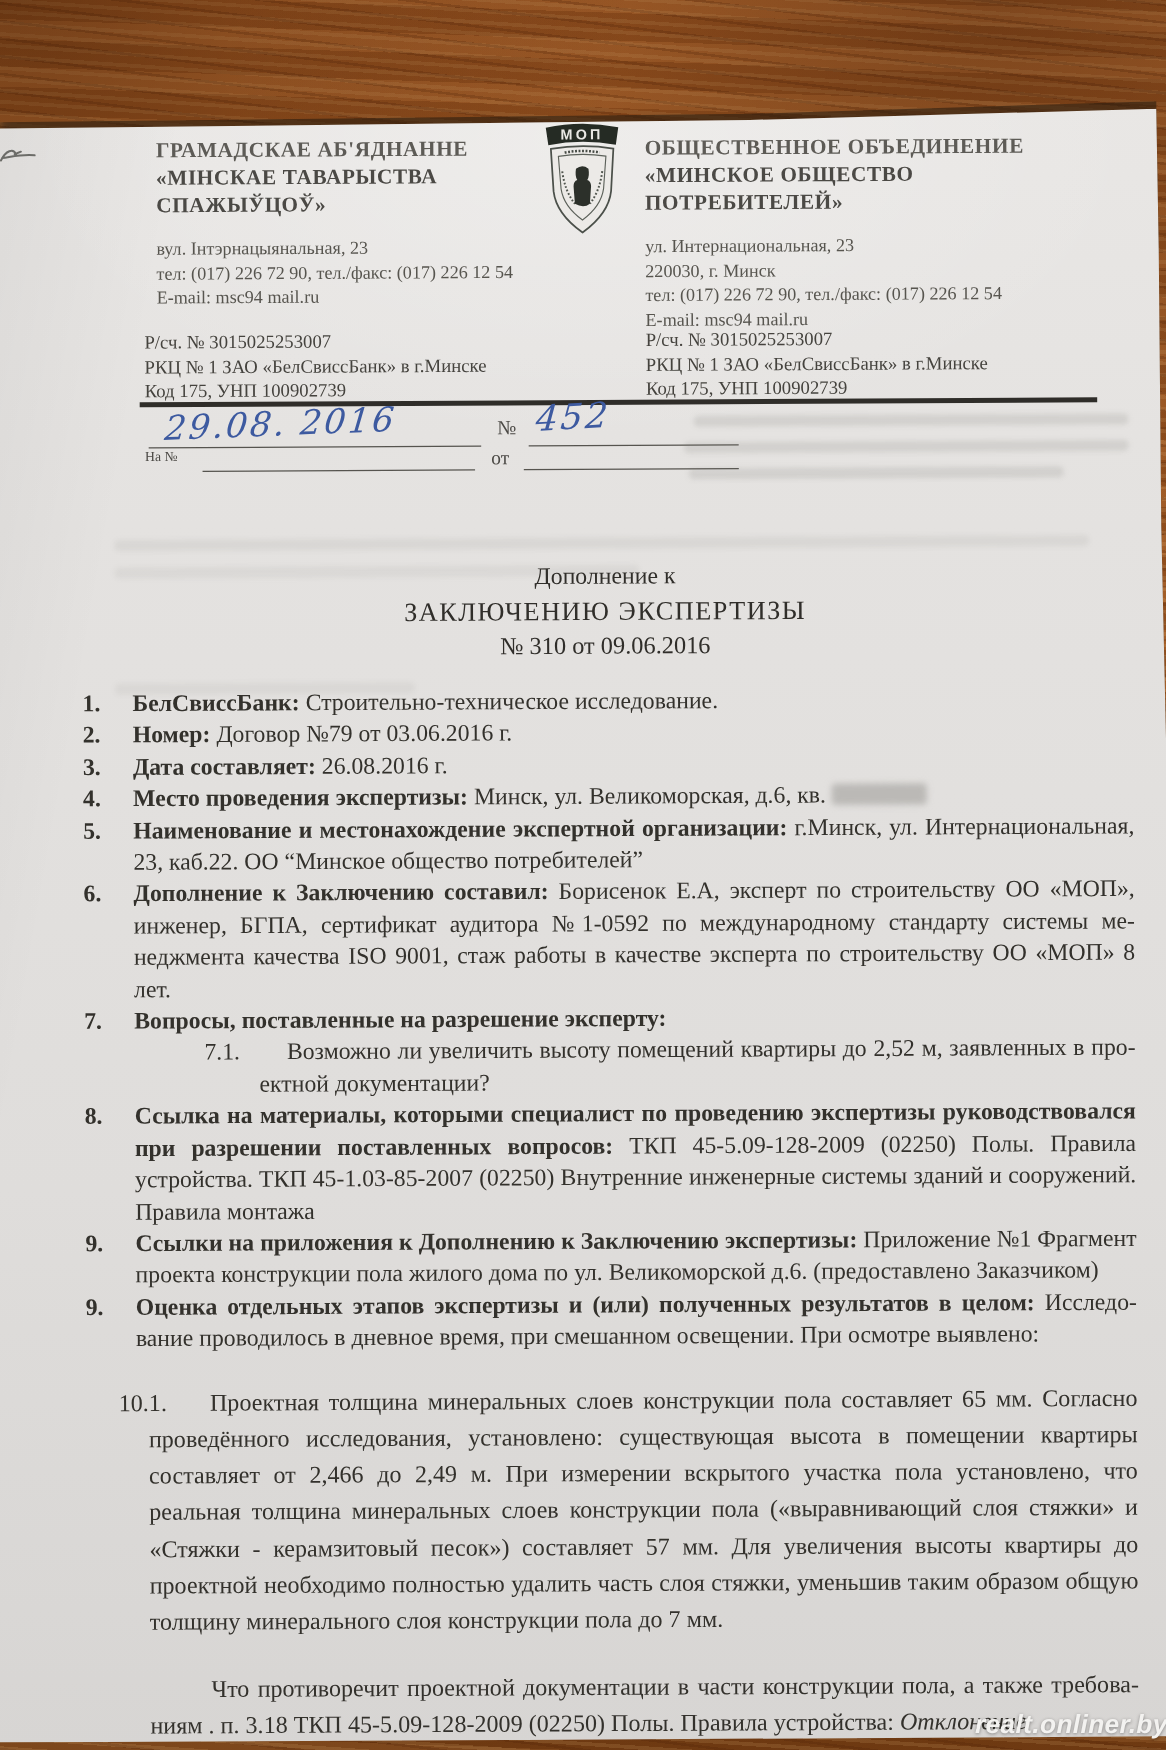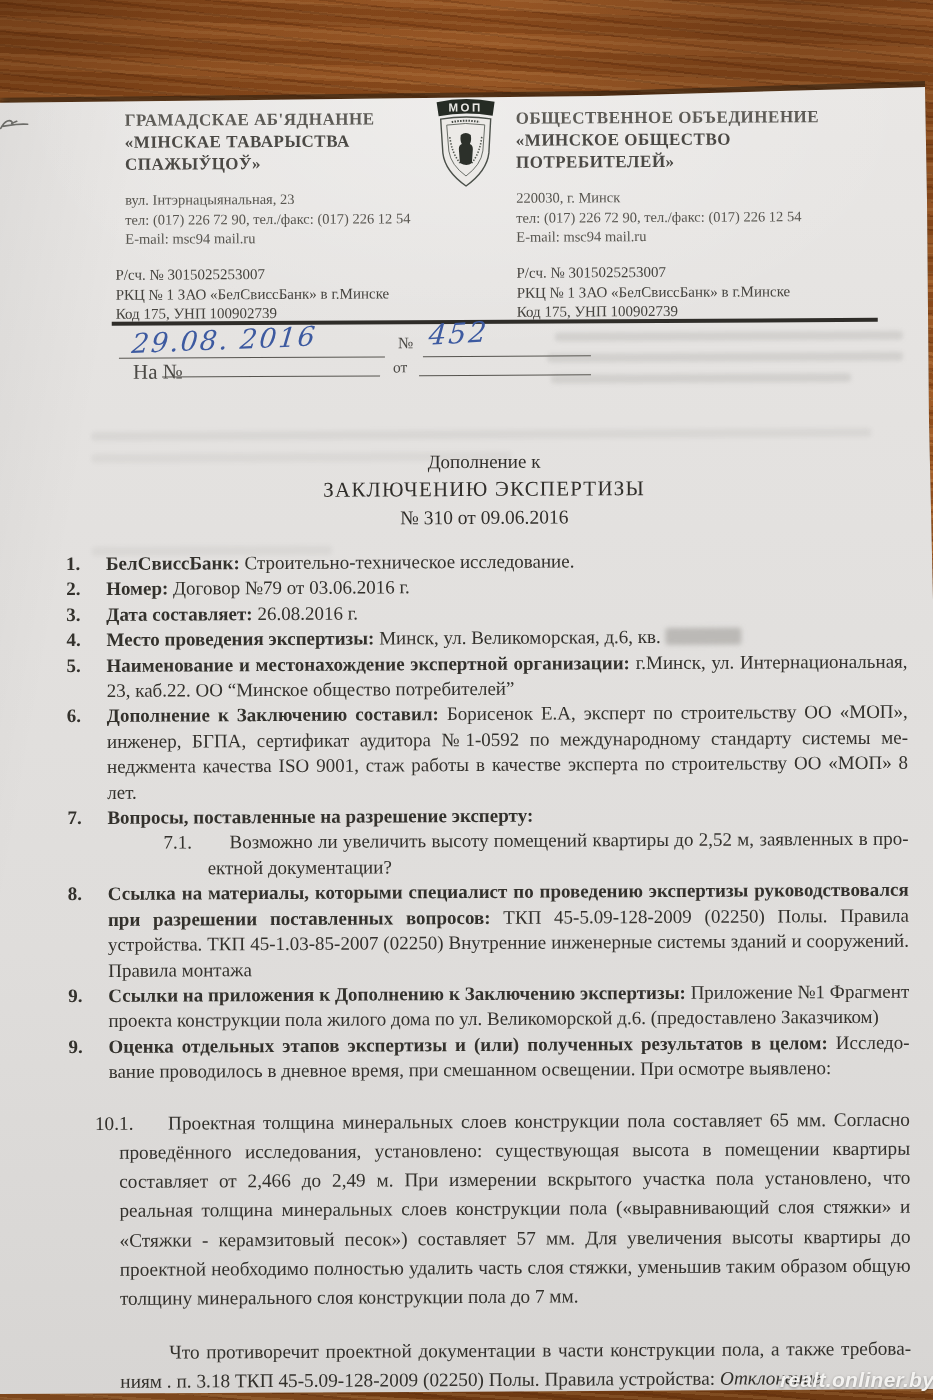--- a/index.html
+++ b/index.html
@@ -52,21 +52,21 @@
   
   .hand{font-family:"DejaVu Serif",serif;font-style:italic;color:#3d5aa0;letter-spacing:2px;}
   .hw-date{position:absolute;left:133px;top:323px;font-size:27px;transform:rotate(-2deg) skewX(-8deg);}
   .hw-num{position:absolute;left:430px;top:317px;font-size:28px;transform:rotate(-3deg) skewX(-8deg);}
   .no-sign{position:absolute;left:399px;top:334px;font-size:16px;color:#4b4945;}
   .uline{position:absolute;height:1.2px;background:#56544f;}
   .ul1{left:120px;top:356px;width:266px;}
   .ul2{left:424px;top:356px;width:168px;}
   .ul3{left:163px;top:375px;width:218px;}
   .ul4{left:420px;top:375px;width:172px;}
-  .onno{position:absolute;left:134px;top:358px;font-size:21px;color:#4b4945;}
+  .onno{position:absolute;left:117px;top:358px;font-size:11px;color:#4b4945;}
   .ot{position:absolute;left:394px;top:358px;font-size:15.5px;color:#4b4945;}
 
   
   .ghost{position:absolute;background:rgba(115,112,108,.16);filter:blur(2px);height:9px;border-radius:4px;}
 
   
   .penmark{position:absolute;left:0px;top:108px;}
 
   
   .title{position:absolute;left:62px;top:449px;width:845px;text-align:center;color:#302e2a;}
@@ -125,20 +125,21 @@
       <div class="o2">«МИНСКОЕ ОБЩЕСТВО</div>
       <div class="o3">ПОТРЕБИТЕЛЕЙ»</div>
     </div>
 
     <div class="addr addr-left">
       <div>вул. Інтэрнацыянальная, 23</div>
       <div>тел: (017) 226 72 90,  тел./факс: (017) 226 12 54</div>
       <div>E-mail: msc94 mail.ru</div>
     </div>
     <div class="addr addr-right">
+      <div>ул. Интернациональная, 23</div>
       <div>220030, г. Минск</div>
       <div>тел: (017) 226 72 90,  тел./факс: (017) 226 12 54</div>
       <div>E-mail: msc94 mail.ru</div>
     </div>
 
     <div class="bank bank-left">
       <div>Р/сч. № 3015025253007</div>
       <div>РКЦ № 1 ЗАО «БелСвиссБанк» в г.Минске</div>
       <div>Код 175, УНП 100902739</div>
     </div>

